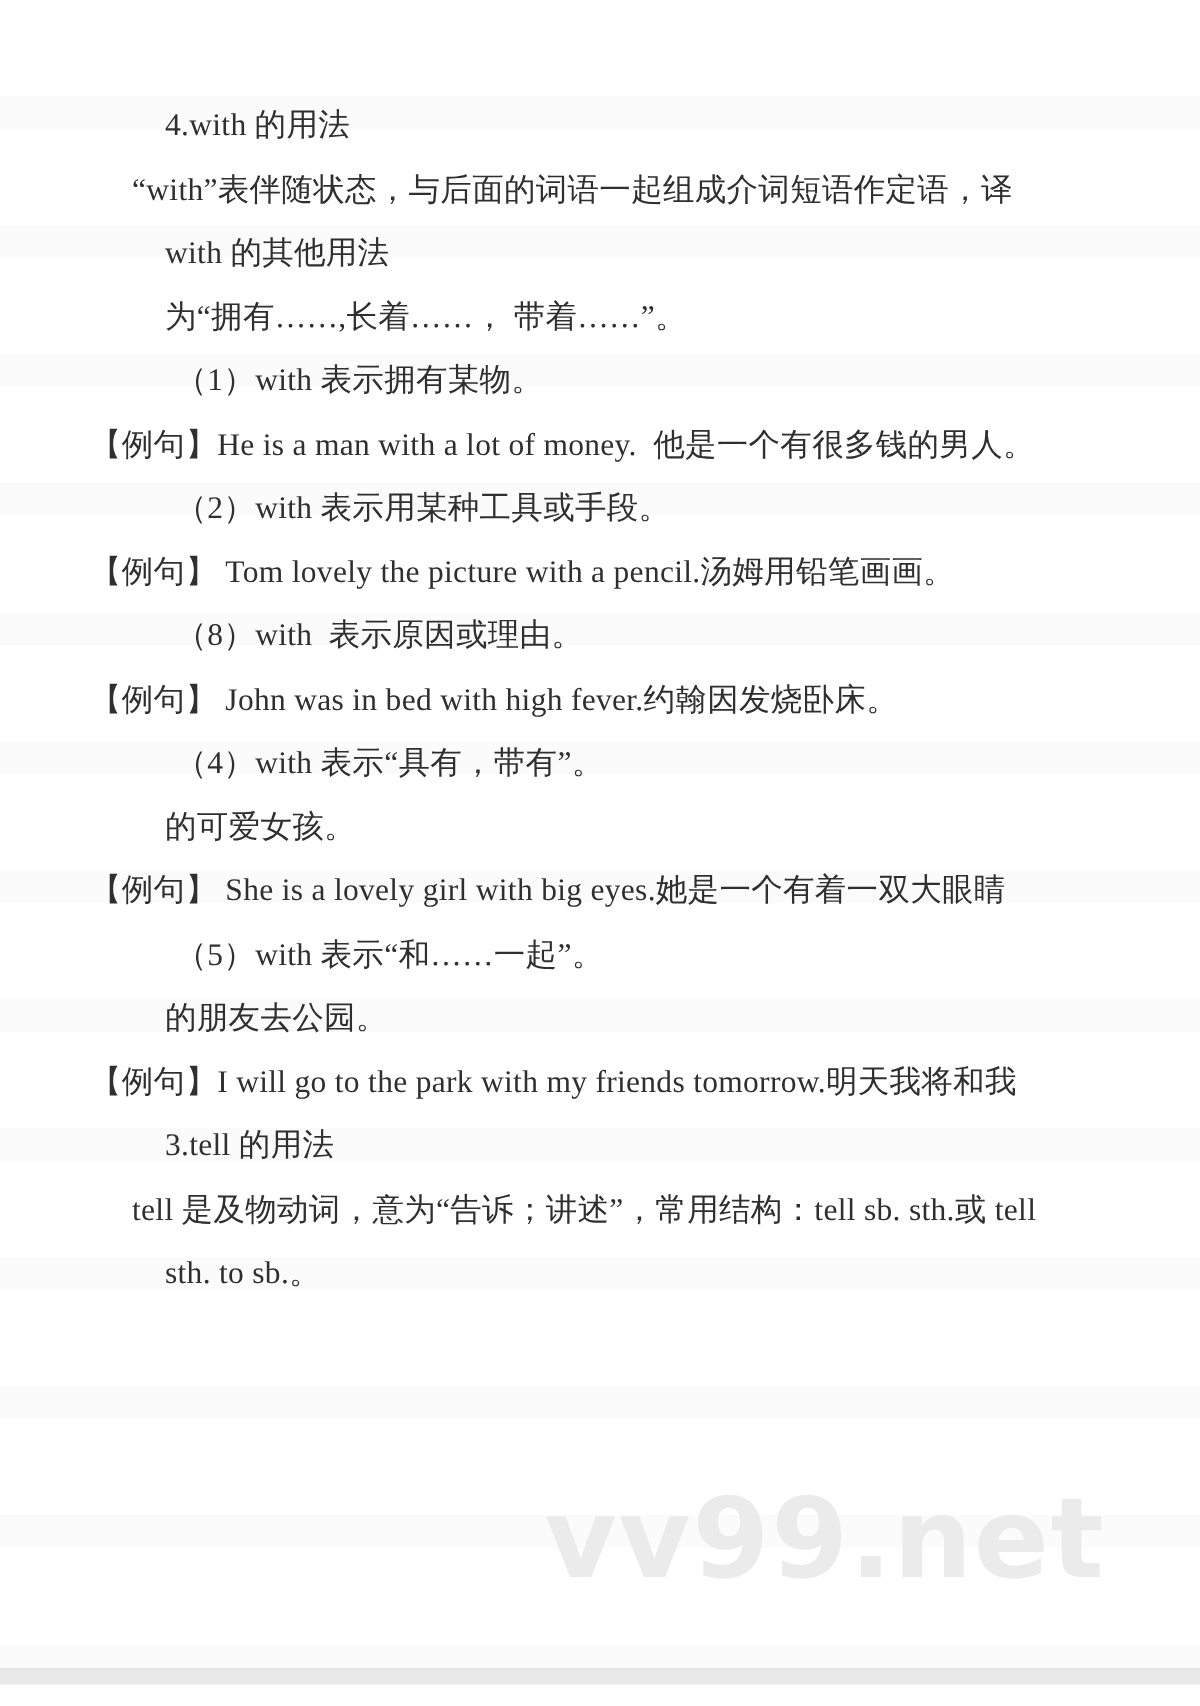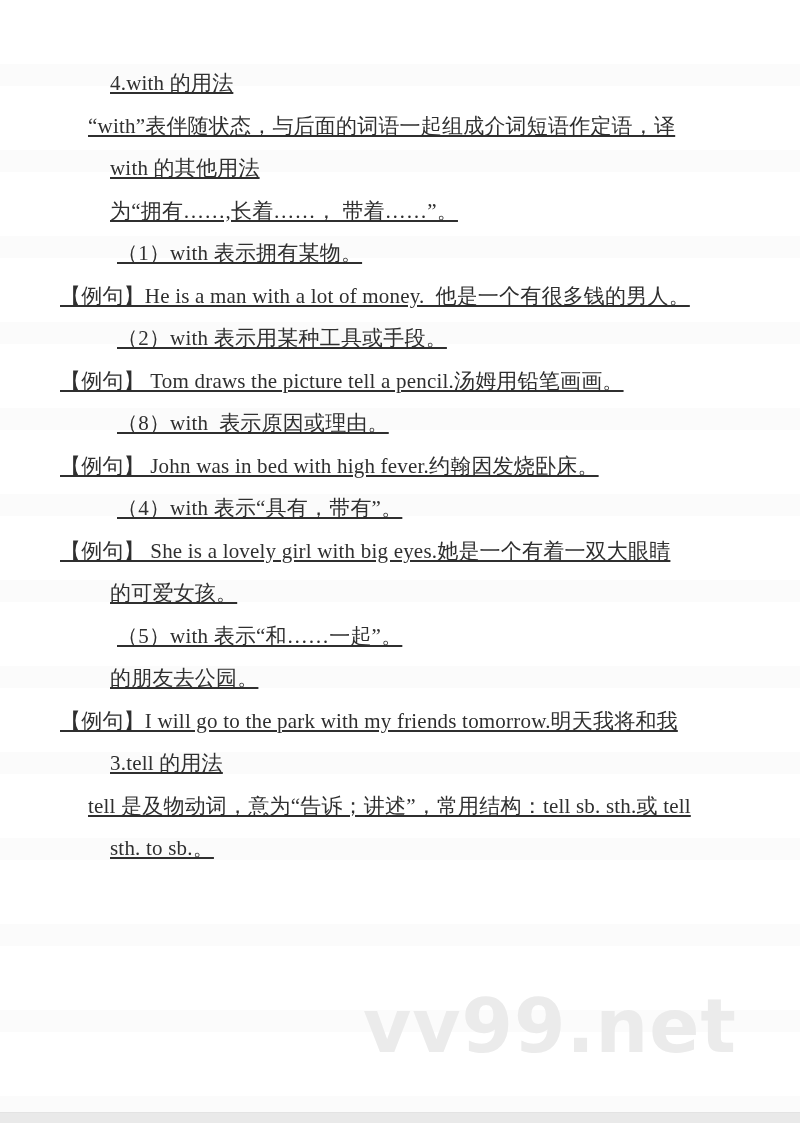--- a/index.html
+++ b/index.html
@@ -33,21 +33,20 @@
     );
     pointer-events: none;
   }
   .doc {
     position: absolute;
     left: 0;
     top: 62px;
     width: 800px;
     font-size: 21px;
     color: #2f2f2f;
-    text-decoration: underline;
   }
   .line {
     height: 42.5px;
     line-height: 42.5px;
     white-space: pre;
     padding-left: 110px;
     letter-spacing: 0.2px;
   }
   .ind-item { padding-left: 117px; }
   .ind-ex   { padding-left: 60px; }
@@ -81,26 +80,26 @@
 <div class="page">
 
   <div class="doc" style="color: rgb(47, 47, 47);">
     <div class="line">4.with 的用法</div>
     <div class="line ind-para">“with”表伴随状态，与后面的词语一起组成介词短语作定语，译</div>
     <div class="line">with 的其他用法</div>
     <div class="line">为“拥有……,长着……， 带着……”。</div>
     <div class="line ind-item">（1）with 表示拥有某物。</div>
     <div class="line ind-ex">【例句】He is a man with a lot of money.  他是一个有很多钱的男人。</div>
     <div class="line ind-item">（2）with 表示用某种工具或手段。</div>
-    <div class="line ind-ex">【例句】 Tom draws the picture tell a pencil.汤姆用铅笔画画。</div>
+    <div class="line ind-ex">【例句】 Tom lovely the picture with a pencil.汤姆用铅笔画画。</div>
     <div class="line ind-item">（8）with  表示原因或理由。</div>
     <div class="line ind-ex">【例句】 John was in bed with high fever.约翰因发烧卧床。</div>
     <div class="line ind-item">（4）with 表示“具有，带有”。</div>
+    <div class="line">的可爱女孩。</div>
     <div class="line ind-ex">【例句】 She is a lovely girl with big eyes.她是一个有着一双大眼睛</div>
-    <div class="line">的可爱女孩。</div>
     <div class="line ind-item">（5）with 表示“和……一起”。</div>
     <div class="line">的朋友去公园。</div>
     <div class="line ind-ex">【例句】I will go to the park with my friends tomorrow.明天我将和我</div>
     <div class="line">3.tell 的用法</div>
     <div class="line ind-para">tell 是及物动词，意为“告诉；讲述”，常用结构：tell sb. sth.或 tell</div>
     <div class="line">sth. to sb.。</div>
   </div>
 
   <div class="watermark" style="color: rgb(235, 235, 235);">vv99.net</div>
 

